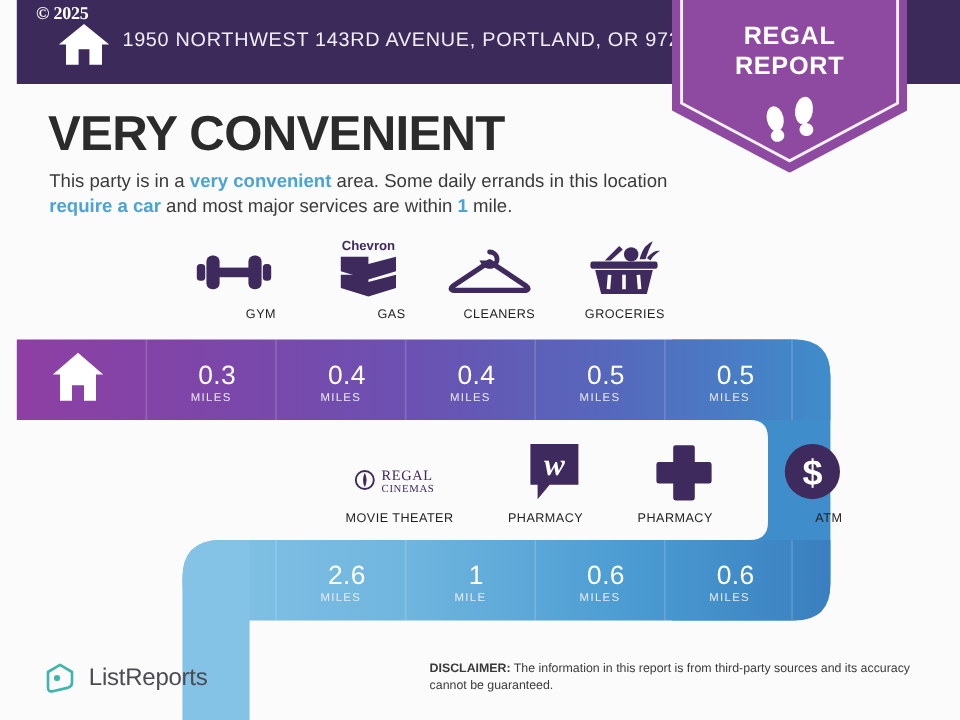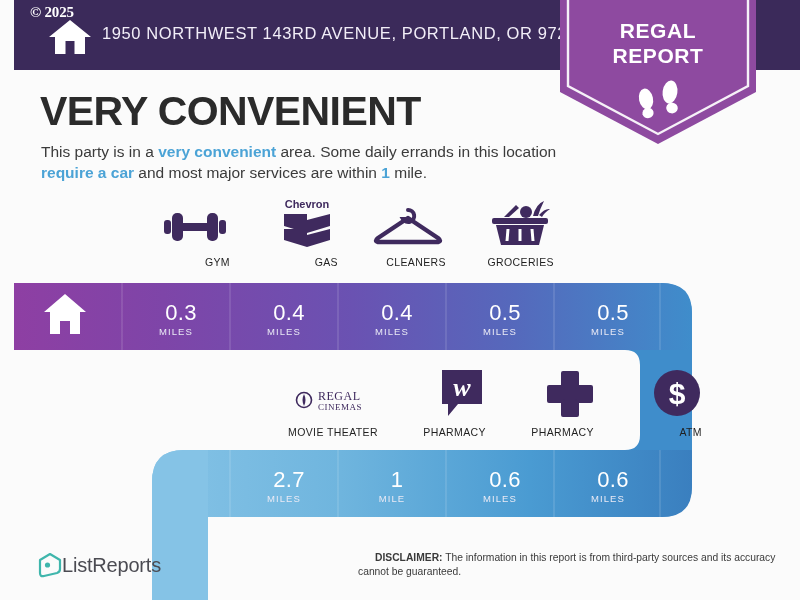--- a/index.html
+++ b/index.html
@@ -59,27 +59,27 @@
     margin-top:8px;font-size:10.5px;font-weight:normal;color:#1f1f1f;letter-spacing:.4px;
     white-space:nowrap;
   }
 
   
   .dcell{position:absolute;text-align:center;color:#ffffff;}
   .dcell .v{font-size:22px;line-height:24px;font-weight:normal;letter-spacing:.3px;padding-left:10px;}
   .dcell .u{font-size:9.5px;letter-spacing:1.1px;margin-top:1px;color:#eaeaf5;}
 
   
-  .lr{position:absolute;left:38px;top:552px;display:flex;align-items:center;gap:0;}
+  .lr{position:absolute;left:38px;top:552px;display:flex;align-items:center;gap:12px;}
   .lr .nm{font-size:20px;color:#4b4b52;letter-spacing:-.2px;}
   .disc{
     position:absolute;left:358px;top:551px;width:420px;
     font-size:10.3px;line-height:14px;color:#3a3a3a;
   }
-  .disc b{font-weight:bold;margin-left:17px;}
+  .disc b{font-weight:bold;}
 </style>
 </head>
 <body>
 
 <div id="page">
 
   <div class="header">
     <div class="copy">© 2025</div>
 
     <svg class="home-ico" viewBox="0 0 44 38">
@@ -288,21 +288,21 @@
         <svg width="50" height="50" viewBox="0 0 50 50">
           <circle cx="25" cy="25" r="23" fill="#3f2a5e"></circle>
           <text x="25" y="36" text-anchor="middle" font-family="Liberation Sans, sans-serif" font-size="30" font-weight="bold" fill="#ffffff">$</text>
         </svg>
       </div>
       <div class="lab">ATM</div>
     </div>
   </div>
 
   <div class="dcell" style="left:230px;top:468px;width:108px">
-    <div class="v">2.7</div>
+    <div class="v">2.6</div>
     <div class="u">MILES</div>
   </div>
   <div class="dcell" style="left:338px;top:468px;width:108px">
     <div class="v">1</div>
     <div class="u">MILE</div>
   </div>
   <div class="dcell" style="left:446px;top:468px;width:108px">
     <div class="v">0.6</div>
     <div class="u">MILES</div>
   </div>

